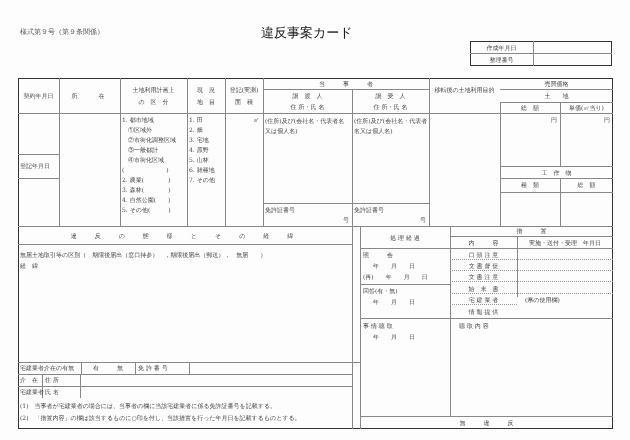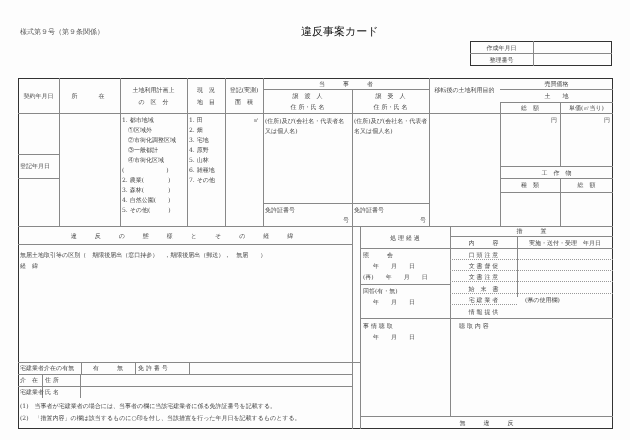--- a/index.html
+++ b/index.html
@@ -5,21 +5,21 @@
   html,body{margin:0;padding:0;background:#fdfdfd;}
   body{width:630px;height:440px;position:relative;overflow:hidden;font-family:"DejaVu Serif","Liberation Serif",serif;color:#333;}
   .abs{position:absolute;}
   .t{position:absolute;font-size:6px;line-height:8px;white-space:nowrap;color:#444;}
   .c{text-align:center;}
   .hl{position:absolute;height:0;border-top:1px solid #888;}
   .vl{position:absolute;width:0;border-left:1px solid #888;}
   .dot{position:absolute;height:0;border-top:1px dotted #999;}
   .box{position:absolute;border:1px solid #888;box-sizing:border-box;}
   .outer{position:absolute;border:1.5px solid #333;box-sizing:border-box;}
-  .title{position:absolute;font-size:11px;color:#111;margin-left:40px;}
+  .title{position:absolute;font-size:13px;color:#111;}
   .form-no{position:absolute;font-size:7px;color:#555;}
   .sp{letter-spacing:6px;}
   .sp2{letter-spacing:3px;}
 </style>
 </head>
 <body>
 
 <div class="form-no" style="left:20px;top:27px;">様式第９号（第９条関係）</div>
 <div class="title" style="left:261px;top:24px;">違反事案カード</div>
 

